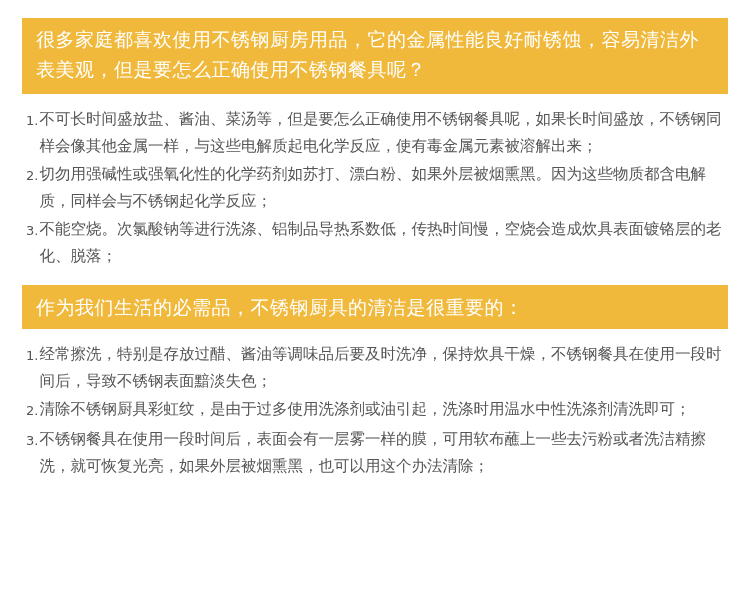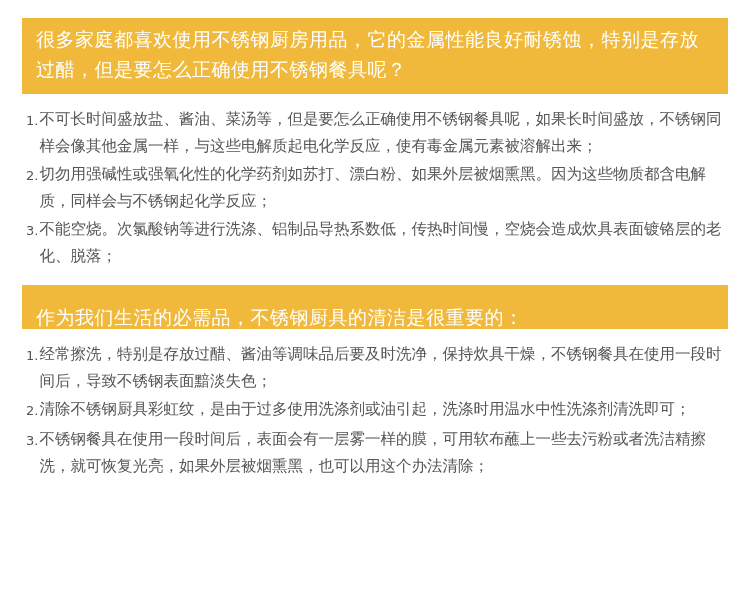--- a/index.html
+++ b/index.html
@@ -29,21 +29,21 @@
     padding: 6px 14px 8px 14px;
     box-sizing: border-box;
     letter-spacing: 0.5px;
   }
   .banner.two-line {
     height: 76px;
   }
   .banner.one-line {
     height: 44px;
     line-height: 30px;
-    padding-top: 17px;
+    padding-top: 7px;
   }
   .list {
     margin: 0;
     padding: 0;
     list-style: none;
   }
   .list-block {
     padding: 12px 4px 0 4px;
   }
   .list li {
@@ -65,21 +65,21 @@
     flex: 1 1 auto;
     text-indent: 0;
   }
   .gap-a { height: 14px; }
 </style>
 </head>
 <body>
 
 <div class="page">
 
-  <div class="banner two-line">很多家庭都喜欢使用不锈钢厨房用品，它的金属性能良好耐锈蚀，特别是存放过醋，但是要怎么正确使用不锈钢餐具呢？</div>
+  <div class="banner two-line">很多家庭都喜欢使用不锈钢厨房用品，它的金属性能良好耐锈蚀，容易清洁外表美观，但是要怎么正确使用不锈钢餐具呢？</div>
 
   <ul class="list list-block">
     <li>
       <span class="num">1.</span>
       <span class="txt">不可长时间盛放盐、酱油、菜汤等，但是要怎么正确使用不锈钢餐具呢，如果长时间盛放，不锈钢同样会像其他金属一样，与这些电解质起电化学反应，使有毒金属元素被溶解出来；</span>
     </li>
     <li>
       <span class="num">2.</span>
       <span class="txt">切勿用强碱性或强氧化性的化学药剂如苏打、漂白粉、如果外层被烟熏黑。因为这些物质都含电解质，同样会与不锈钢起化学反应；</span>
     </li>

